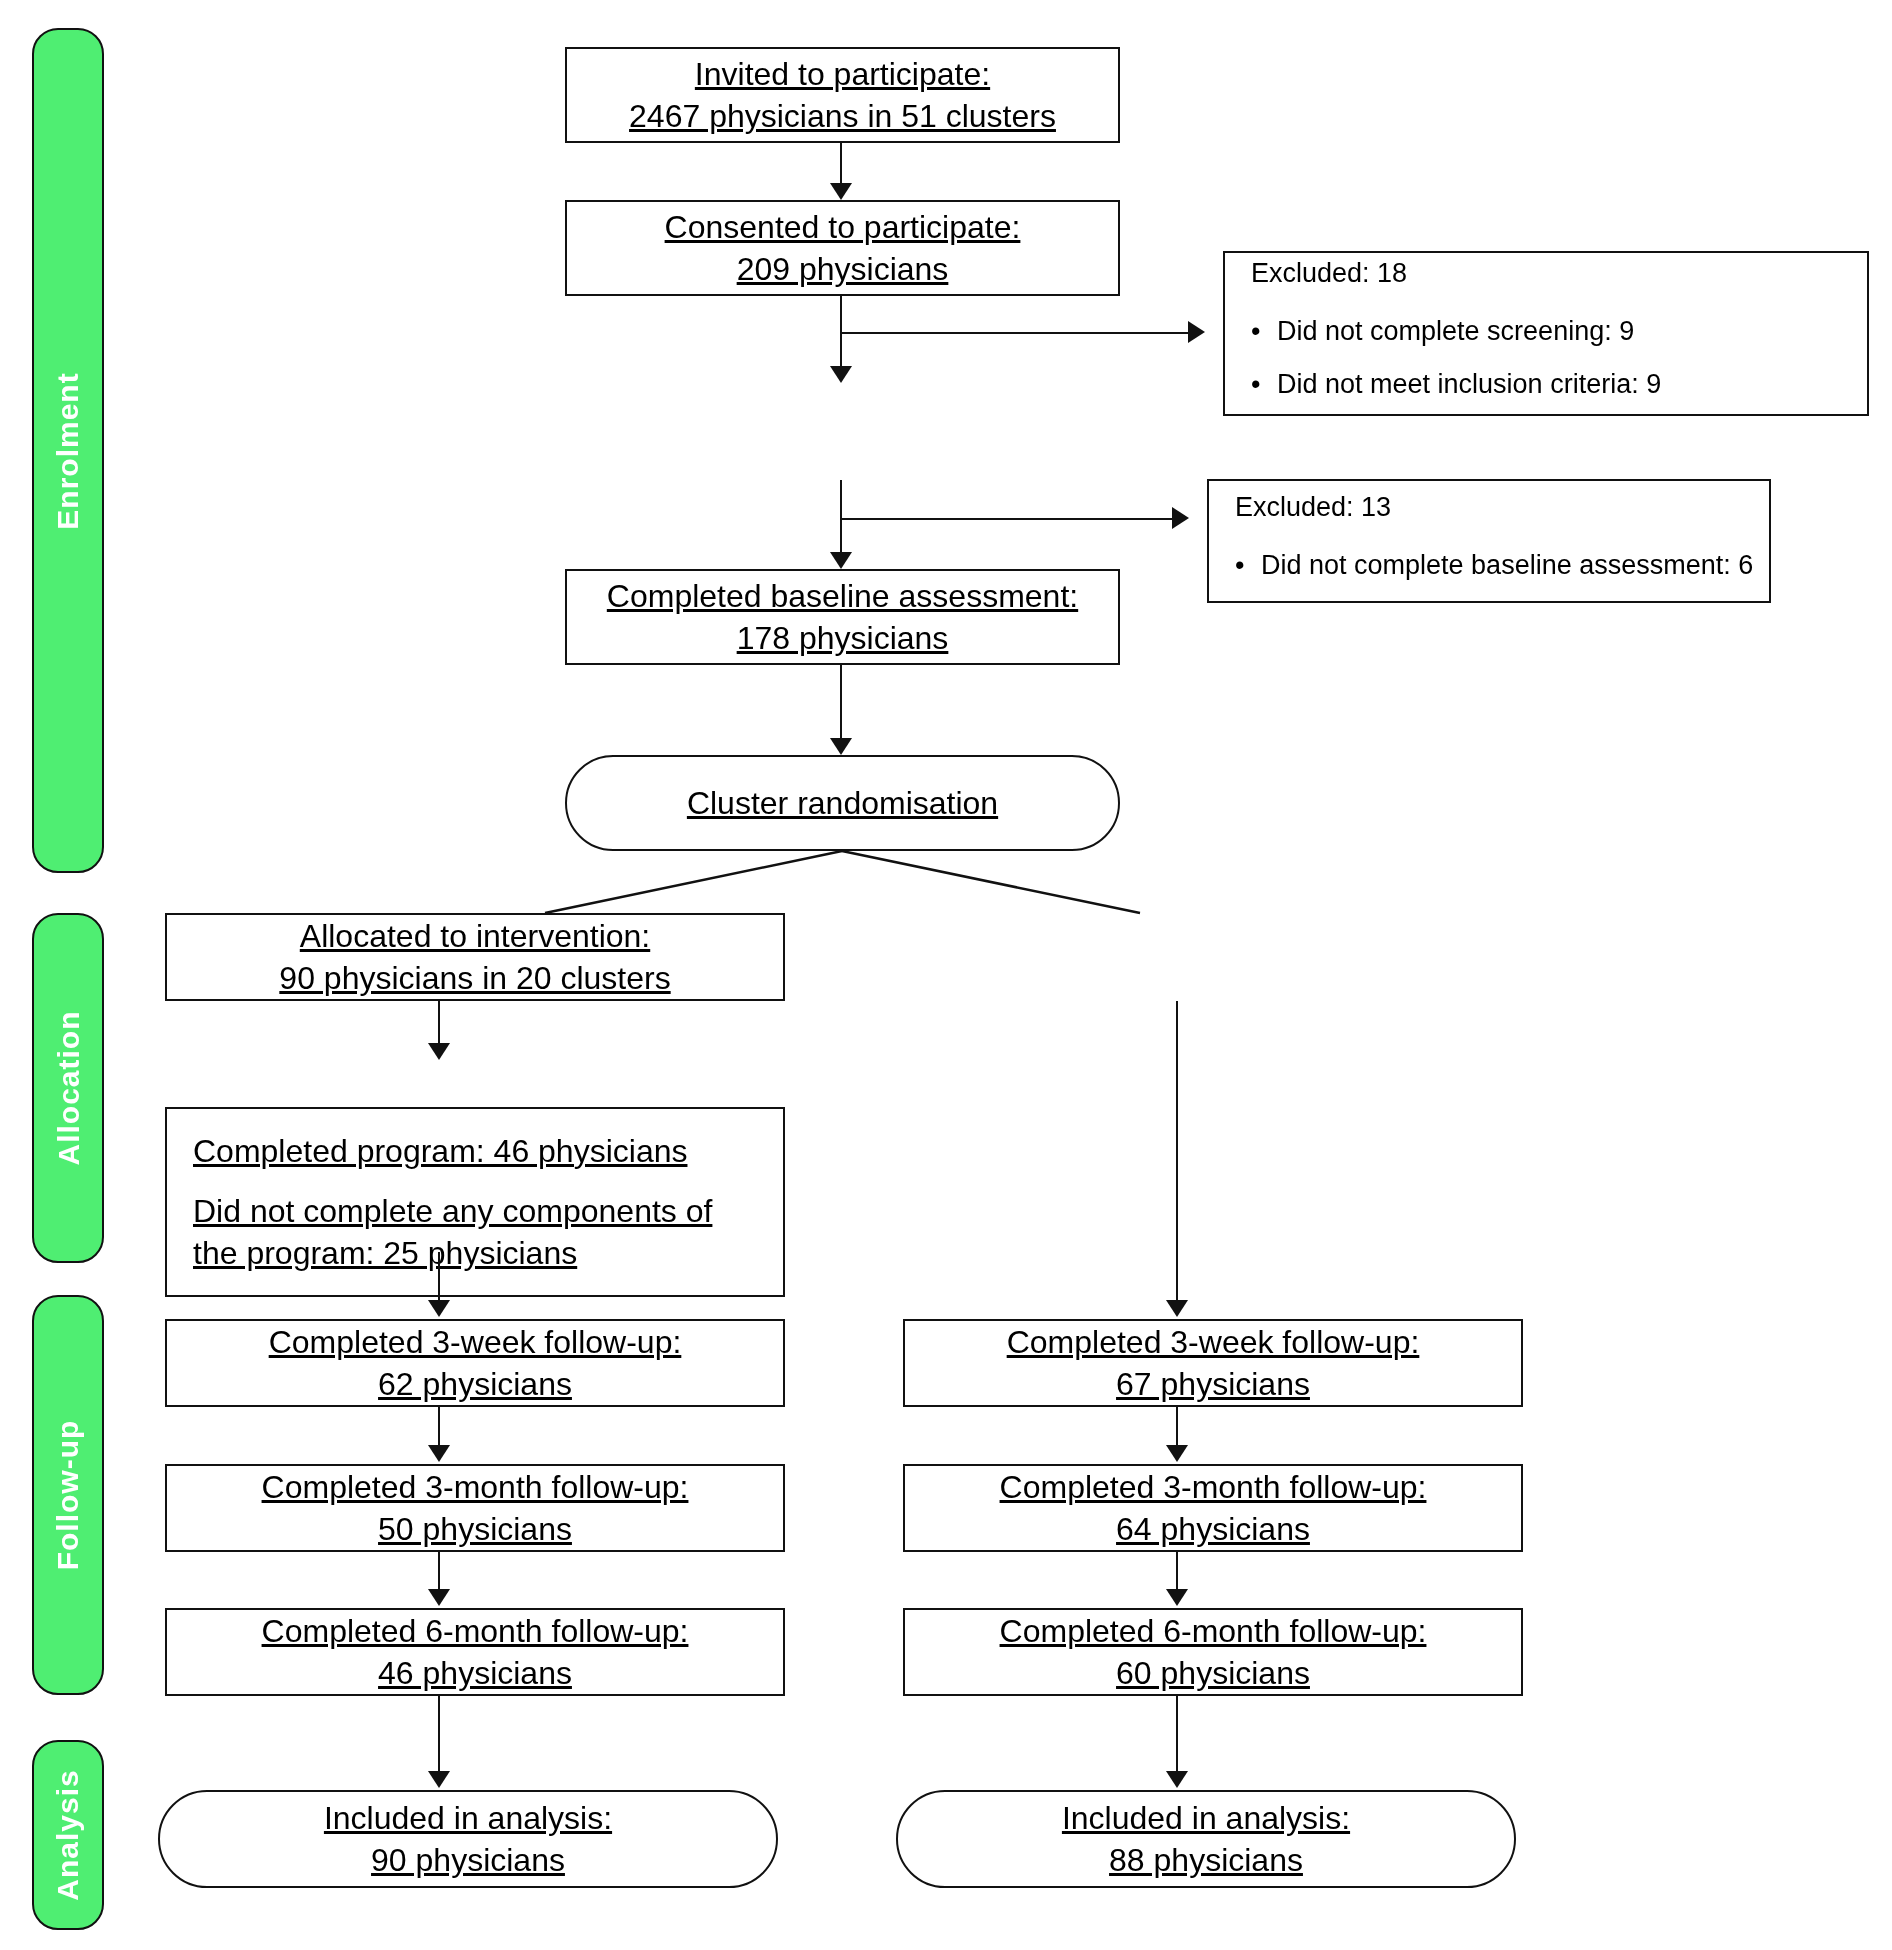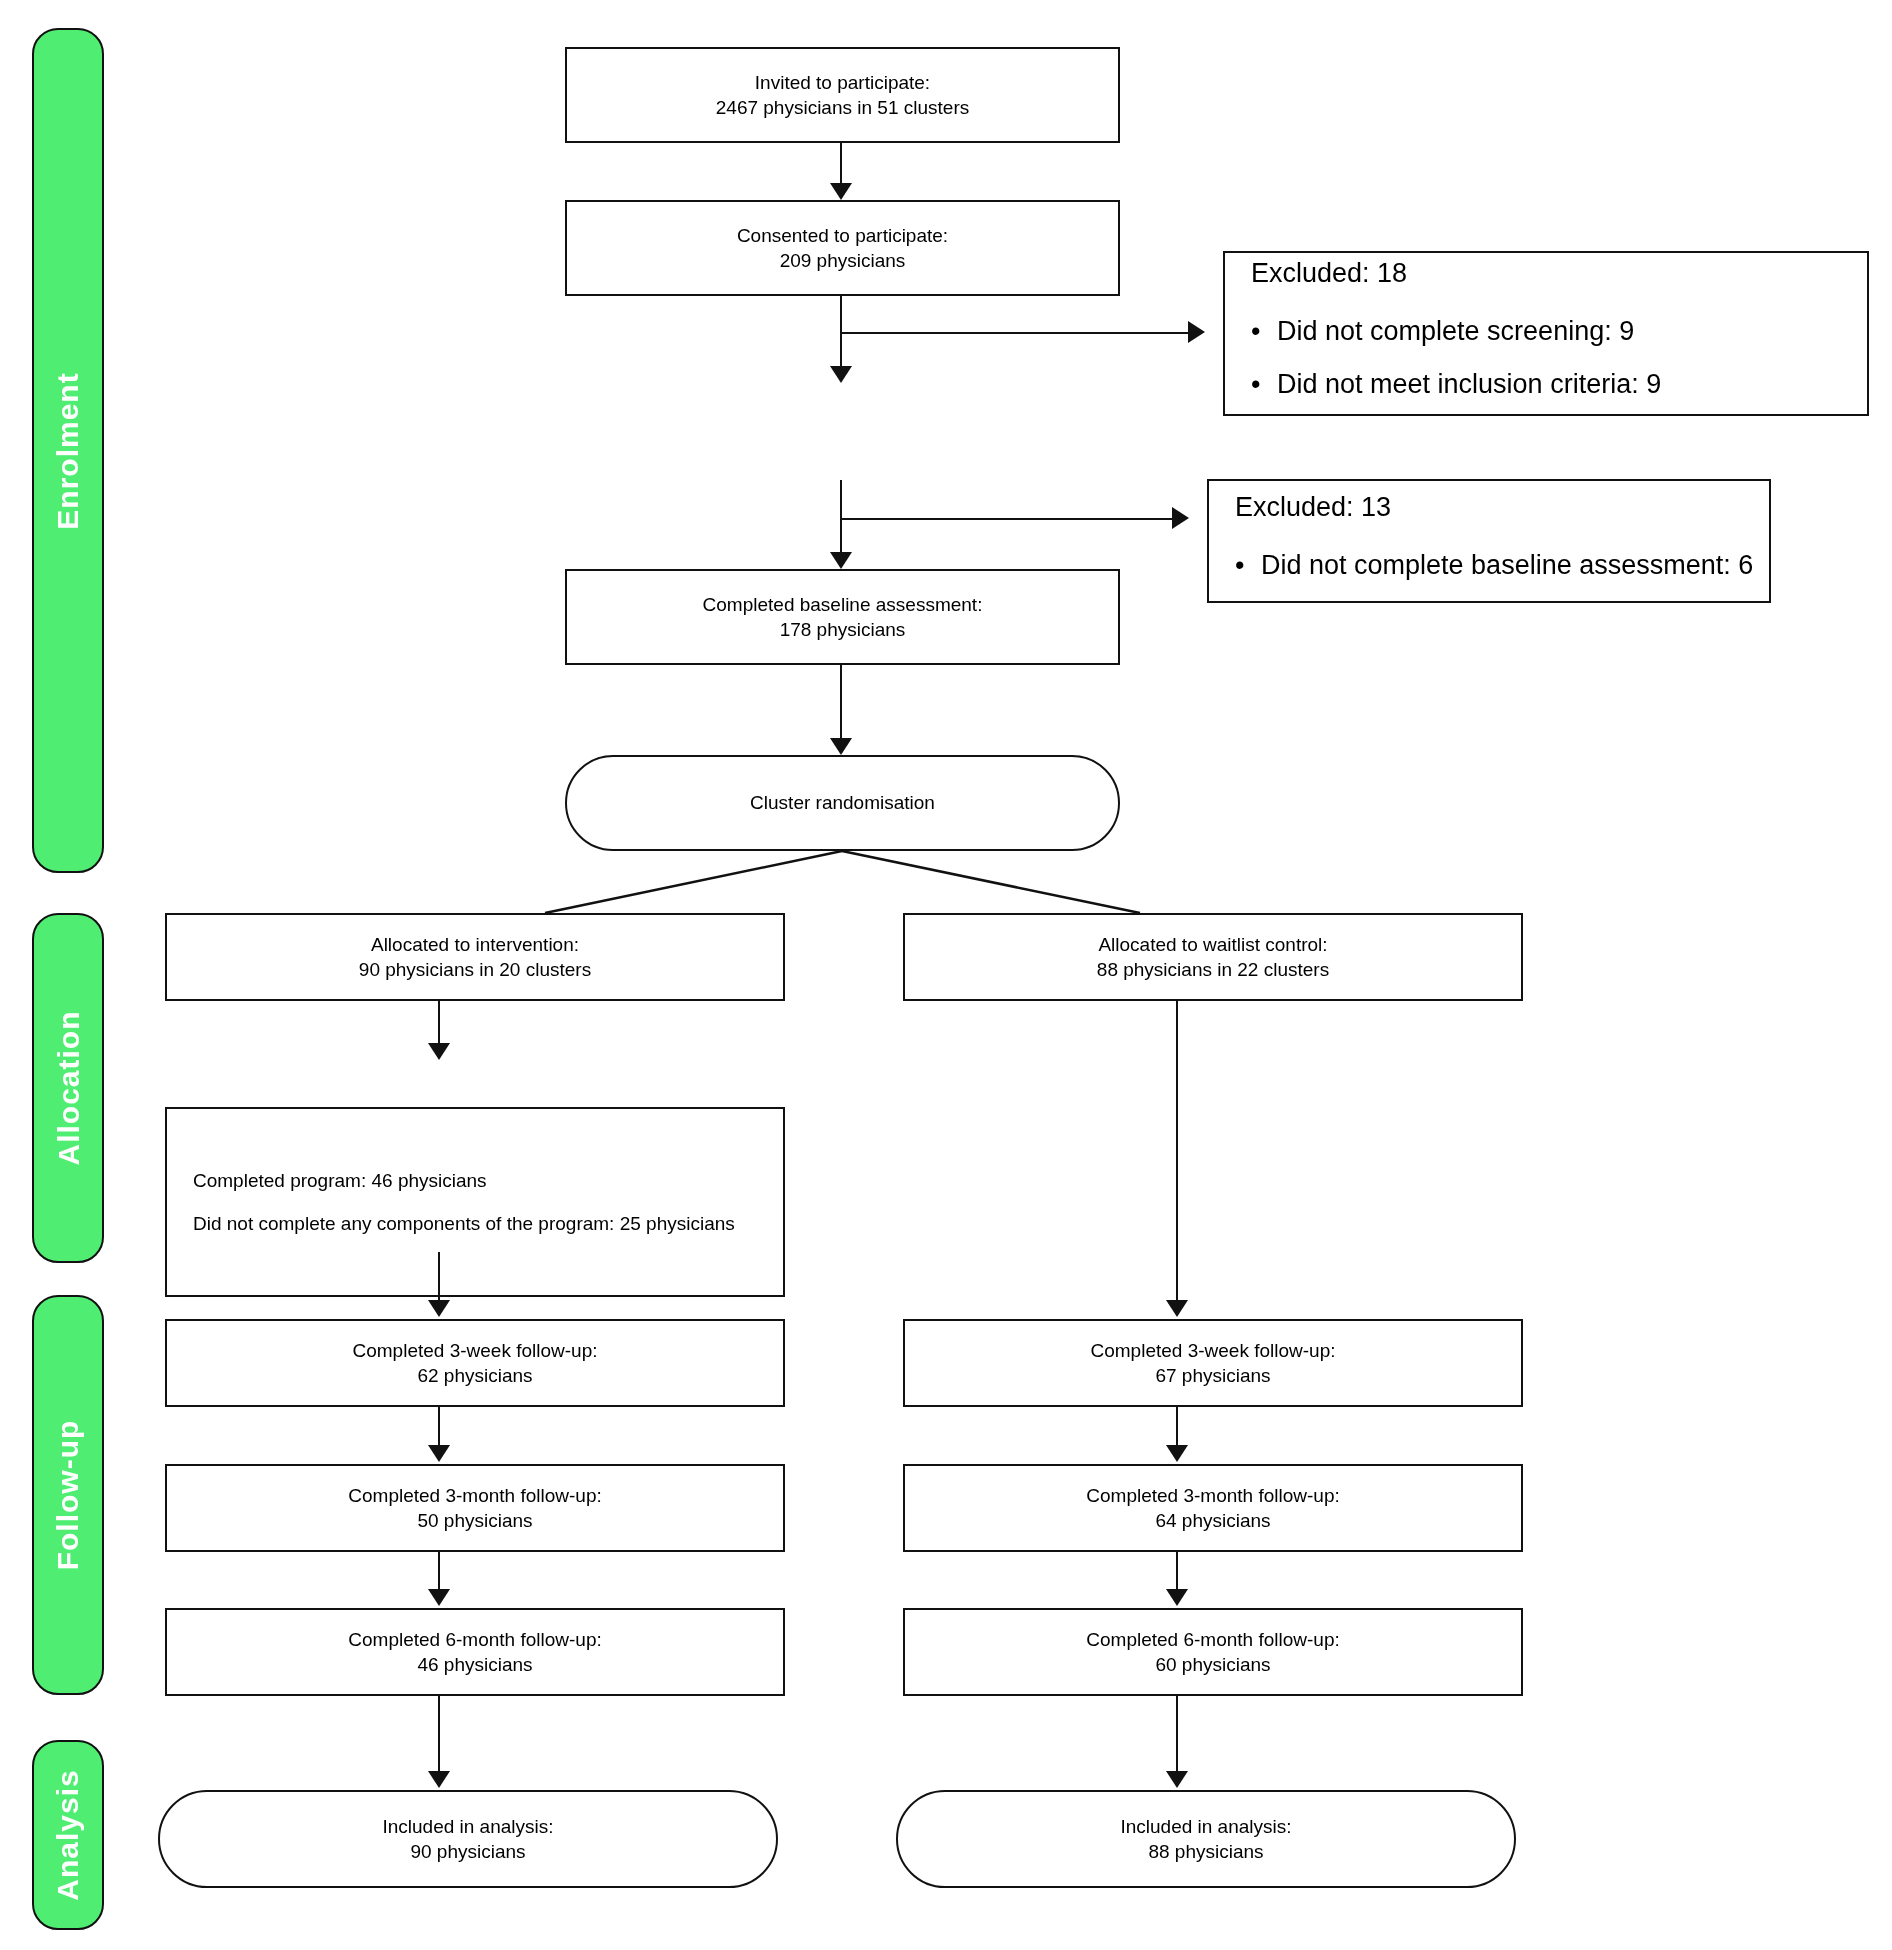--- a/index.html
+++ b/index.html
@@ -52,23 +52,24 @@
     justify-content: center;
   }
   .node.centered {
     align-items: center;
     text-align: center;
   }
   .node.rounded {
     border-radius: 60px;
   }
   .node .line {
-    font-size: 19px;
+    font-size: 32px;
     line-height: 1.32;
     white-space: nowrap;
+    text-decoration: underline;
   }
   .node.left-text {
     align-items: flex-start;
     text-align: left;
     padding-left: 26px;
     padding-right: 32px;
   }
   .node.left-text .line {
     margin: 9px 0;
   }
@@ -195,24 +196,20 @@
       <span class="bullet-dot">•</span>
       <span>Did not complete baseline assessment: 6</span>
     </div>
   </div>
 
   <div class="node centered" style="left:165px; top:913px; width:620px; height:88px;">
     <div class="line">Allocated to intervention:</div>
     <div class="line">90 physicians in 20 clusters</div>
   </div>
 
-  <div class="node centered" style="left:903px; top:913px; width:620px; height:88px;">
-    <div class="line">Allocated to waitlist control:</div>
-    <div class="line">88 physicians in 22 clusters</div>
-  </div>
 
   <div class="node left-text" style="left:165px; top:1107px; width:620px; height:190px;">
     <div class="line">Completed program: 46 physicians</div>
     <div class="line wrap">Did not complete any components of the program: 25 physicians</div>
   </div>
 
   <div class="node centered" style="left:165px; top:1319px; width:620px; height:88px;">
     <div class="line">Completed 3-week follow-up:</div>
     <div class="line">62 physicians</div>
   </div>

